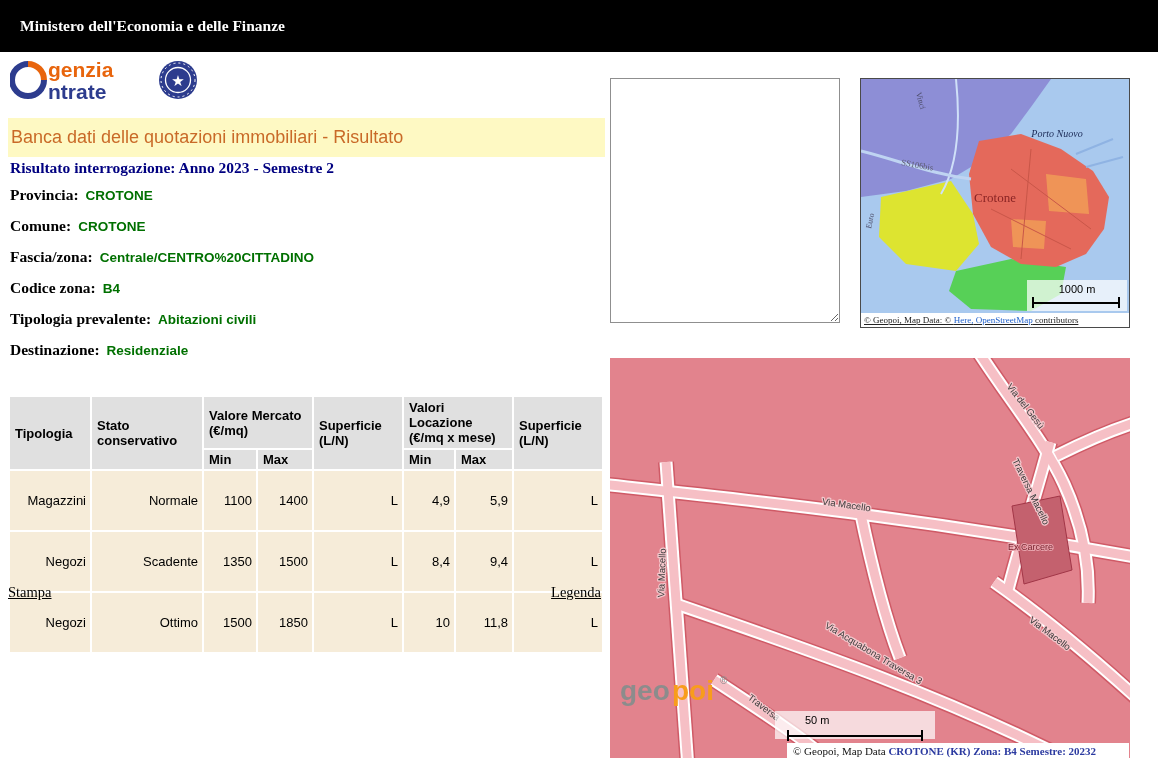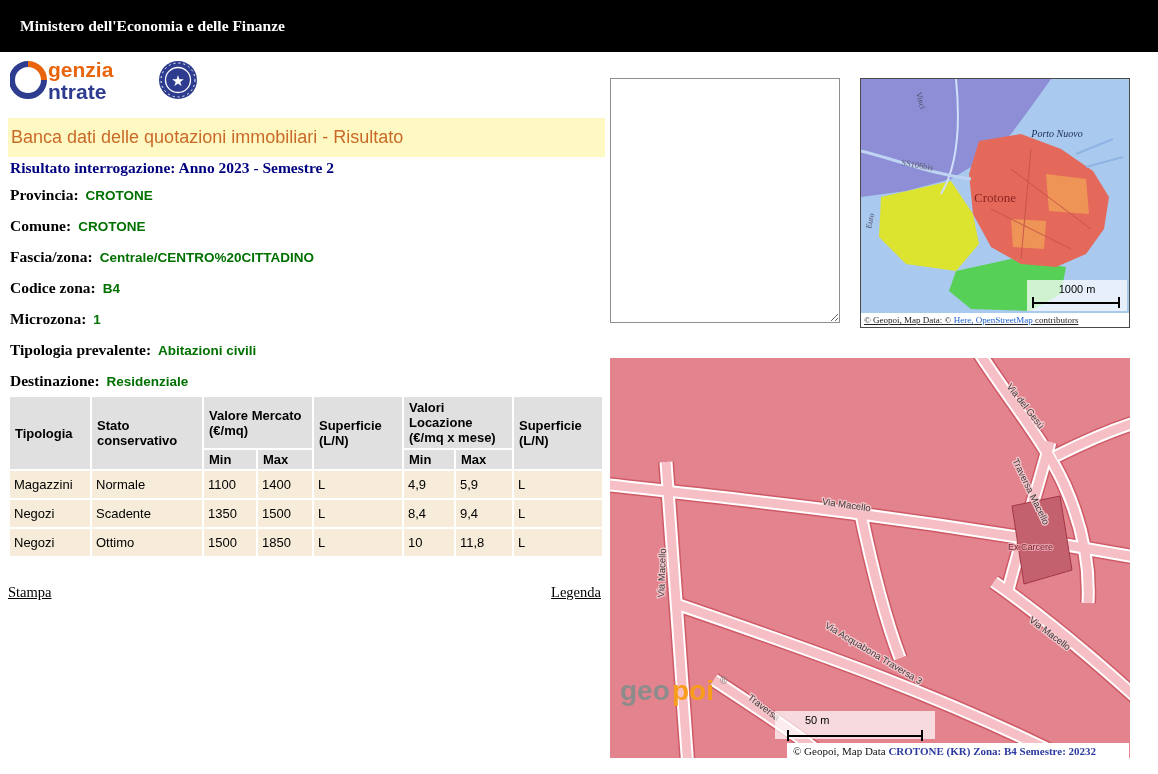--- a/index.html
+++ b/index.html
@@ -25,21 +25,21 @@
 
   .fields{left:10px;top:186px;}
   .field{margin-bottom:13px;white-space:nowrap;}
   .flabel{font-family:"Liberation Serif",serif;font-weight:bold;font-size:15.5px;color:#000;margin-right:7px;}
   .fvalue{font-weight:bold;font-size:13.5px;color:#007000;}
 
   
   .qtable-wrap{left:8px;top:395px;}
   table.qtable{border-collapse:separate;border-spacing:2px;font-size:13px;}
   table.qtable th{background:#e0e0e0;font-weight:bold;text-align:left;vertical-align:middle;padding:3px 5px;}
-  table.qtable td{background:#f6ecd9;text-align:left;padding:6px 4px;}
+  table.qtable td{background:#f6ecd9;text-align:right;padding:22px 4px;}
   .w-tip{width:70px;} .w-stato{width:100px;} .w-sup{width:78px;}
   .w-min1{width:42px;} .w-max1{width:44px;} .w-min2{width:40px;} .w-max2{width:46px;}
   tr.subhead th{padding:2px 5px;}
 
   .actions{left:8px;top:584px;width:593px;display:flex;justify-content:space-between;}
   .actions a{color:#000;font-family:"Liberation Serif",serif;font-size:14.5px;text-decoration:underline;cursor:pointer;}
 
   
   .notes{left:610px;top:78px;}
   .notes textarea{width:230px;height:245px;box-sizing:border-box;border:1px solid #8f8f8f;
@@ -95,23 +95,20 @@
     <span class="flabel">Provincia:</span><span class="fvalue">CROTONE</span>
   </div>
   <div class="field">
     <span class="flabel">Comune:</span><span class="fvalue">CROTONE</span>
   </div>
   <div class="field">
     <span class="flabel">Fascia/zona:</span><span class="fvalue">Centrale/CENTRO%20CITTADINO</span>
   </div>
   <div class="field">
     <span class="flabel">Codice zona:</span><span class="fvalue">B4</span>
-  </div>
-  <div class="field">
-    <span class="flabel">Microzona:</span><span class="fvalue">1</span>
   </div>
   <div class="field">
     <span class="flabel">Tipologia prevalente:</span><span class="fvalue">Abitazioni civili</span>
   </div>
   <div class="field">
     <span class="flabel">Destinazione:</span><span class="fvalue">Residenziale</span>
   </div>
 </div>
 
 <div class="abs qtable-wrap">

